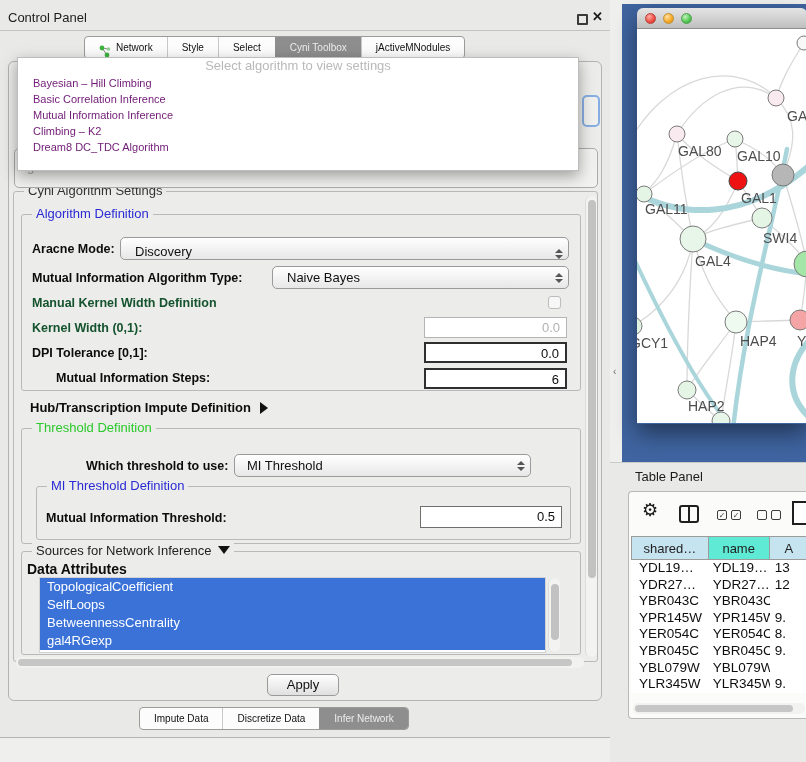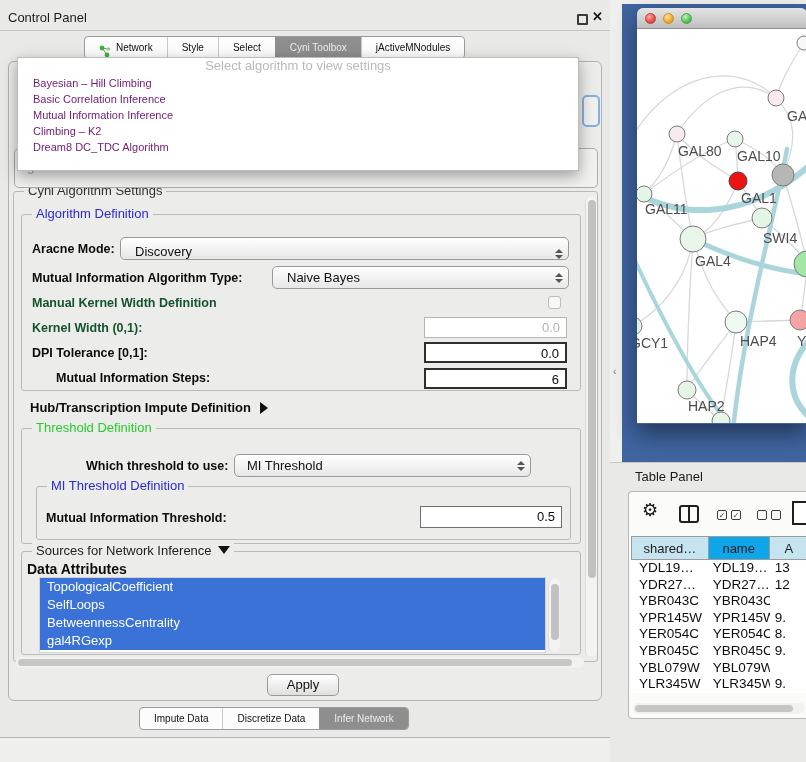--- a/index.html
+++ b/index.html
@@ -105,21 +105,21 @@
   .cb-pair { position:absolute; top:18px; display:flex; gap:4px; }
   .cb { width:10px; height:10px; border:1.5px solid #3c3c3c; border-radius:2px; font-size:8px; line-height:9px; text-align:center; color:#3c3c3c; }
   .page-icon { position:absolute; left:163px; top:9px; width:20px; height:24px; border:2px solid #1f1f1f; background:#fff; }
 
   .gtable { position:absolute; left:2px; top:44px; width:178px; overflow:hidden; height:157px; }
   .gt-head { display:flex; height:24px; }
   .gt-hcell { border:1px solid #9c9c9c; border-left-width:0; font-size:13px; color:#222;
     display:flex; align-items:center; justify-content:center; overflow:hidden; white-space:nowrap; }
   .gt-hcell:first-child { border-left-width:1px; }
   .gt-hcell.blue { background:#c6e3f0; }
-  .gt-hcell.gray { background:#0ea5e9; }
+  .gt-hcell.gray { background:#5eead4; }
   .c1 { width:79px; } .c2 { width:62px; } .c3 { width:40px; }
   .gt-row { display:flex; height:16.6px; font-size:13.5px; color:#0e0e0e; background:#fff; }
   .gt-cell { overflow:hidden; white-space:nowrap; }
   .gt-cell.c1 { padding-left:8px; } .gt-cell.c2 { padding-left:4px; } .gt-cell.c3 { padding-left:5px; }
 
   .bottom-strip { position:absolute; left:0; top:738px; width:610px; height:24px; background:#efefed; }
 
   svg text { font-family:"Liberation Sans", sans-serif; font-size:14px; fill:#4d4d4d; }
 </style>
 </head>

